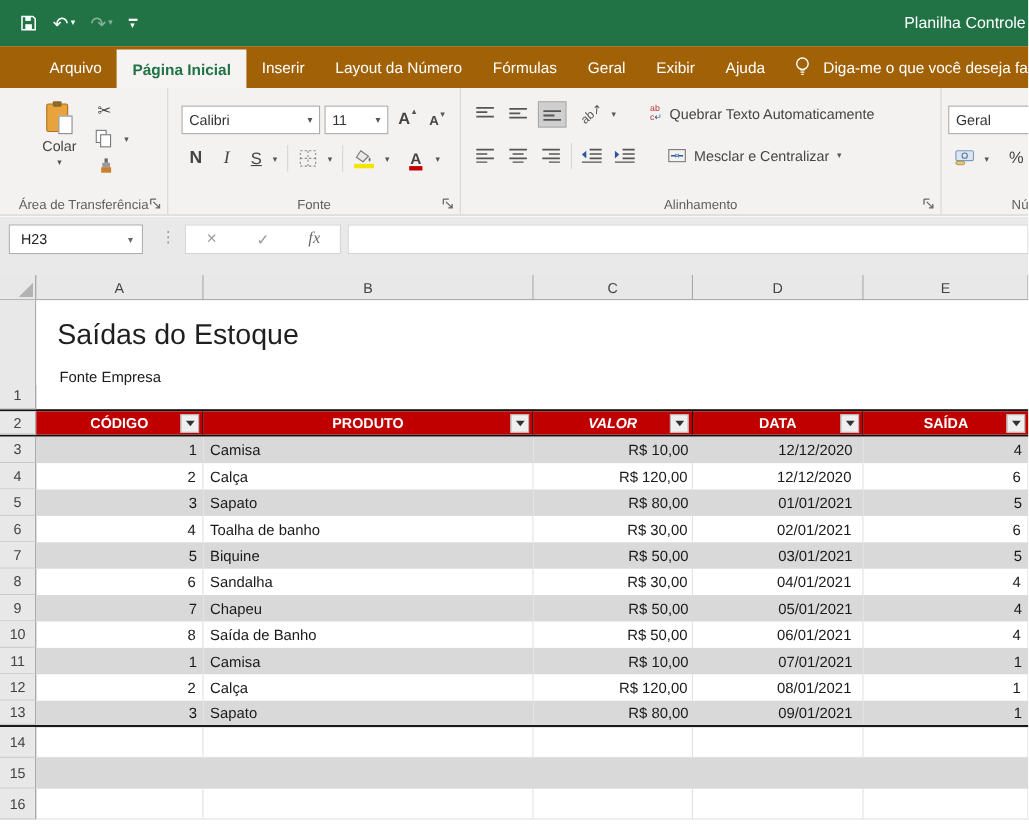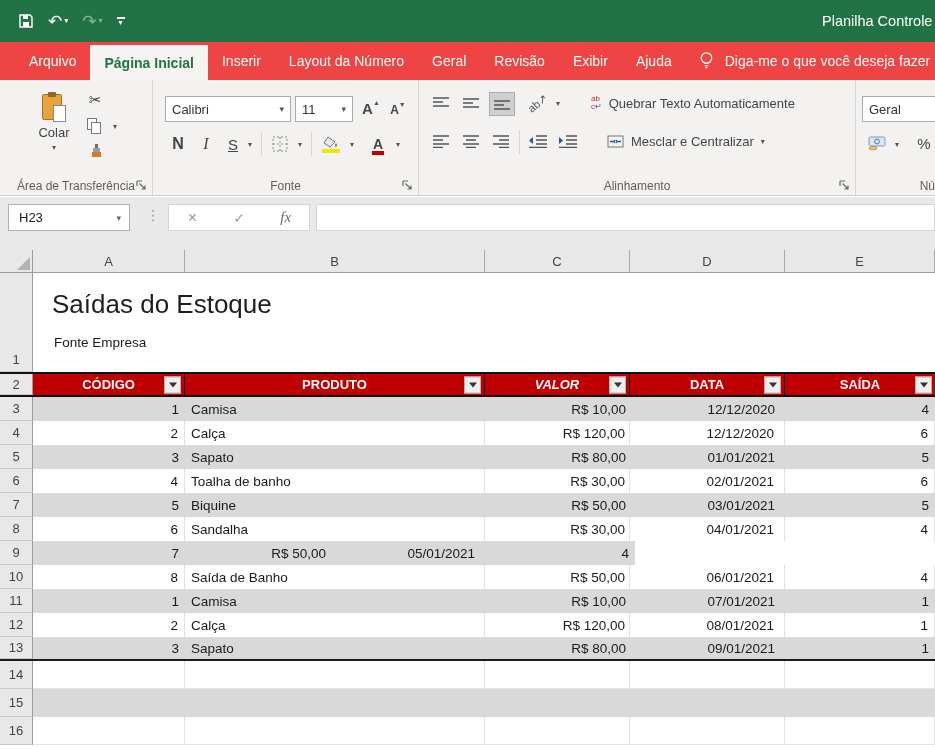--- a/index.html
+++ b/index.html
@@ -13,22 +13,22 @@
   .qat-btn { display:flex; align-items:center; color:#fff; font-size:17px; line-height:1; cursor:default; }
   .qat-caret { font-size:8px; margin-left:2px; color:#fff; }
   .qat-dim { opacity:.45; }
   .qat-custom { display:flex; flex-direction:column; align-items:center; }
   .qat-custom .bar { width:8px; height:0; border-top:2px solid #fff; margin-bottom:1px; }
   .qat-custom .car { font-size:8px; color:#fff; line-height:6px; }
   .win-title { position:absolute; left:822px; top:0; height:42px; display:flex; align-items:center;
                color:#fff; font-size:14.5px; white-space:nowrap; }
 
   
-  #tabbar { position:absolute; left:0; top:42px; width:935px; height:38px; background:#ef4444;
-            display:flex; align-items:stretch; padding-left:15px; }
+  #tabbar { position:absolute; left:0; top:42px; width:935px; height:38px; background:#a16207;
+            display:flex; align-items:stretch; padding-left:31px; }
   .tab { color:#fff; font-size:14px; padding:0 14px; display:flex; align-items:center; white-space:nowrap; cursor:default; }
   .tab.active { background:#f5f4f2; color:#217346; font-weight:600; margin-top:3px; padding-top:0; }
   .tellme { display:flex; align-items:center; color:#fff; font-size:14px; margin-left:12px; white-space:nowrap; }
   .bulb { margin-right:10px; display:flex; align-items:center; }
 
   
   #ribbon { position:absolute; left:0; top:80px; width:935px; height:116px; background:#f3f2f1;
             border-bottom:1px solid #d2d0ce; }
   .grp { position:absolute; top:0; height:115px; border-right:1px solid #d8d6d4; }
   .grp-label { position:absolute; bottom:2px; left:0; right:0; text-align:center; font-size:12px; color:#605e5c;
@@ -143,22 +143,22 @@
     </div>
     <div class="win-title">Planilha Controle</div>
   </div>
 
   <div id="tabbar">
 
     <span class="tab">Arquivo</span>
       <span class="tab active">Página Inicial</span>
       <span class="tab">Inserir</span>
       <span class="tab">Layout da Número</span>
+      <span class="tab">Fórmulas</span>
       <span class="tab">Geral</span>
-      <span class="tab">Revisão</span>
       <span class="tab">Exibir</span>
       <span class="tab">Ajuda</span>
       <span class="tellme">
       <span class="bulb">
         <svg width="17" height="20" viewBox="0 0 17 20">
           <circle cx="8.5" cy="7" r="5.2" fill="none" stroke="#fff" stroke-width="1.3"></circle>
           <path d="M6.5 12.5 h4 M6.8 14.6 h3.4 M7.4 16.6 h2.2" stroke="#fff" stroke-width="1.2" fill="none"></path>
         </svg>
       </span>
       <span>Diga-me o que você deseja fazer</span>
@@ -465,20 +465,21 @@
           <div class="rowhead">8</div>
           <div class="cell ar white-grid" style="width: 152px; padding-right: 6px;">6</div>
           <div class="cell al white-grid" style="width: 300px;">Sandalha</div>
           <div class="cell ar white-grid" style="width: 145px; padding-right: 4px;">R$ 30,00</div>
           <div class="cell ar white-grid" style="width: 155px; padding-right: 10px;">04/01/2021</div>
           <div class="cell ar white-grid" style="width: 150px; padding-right: 6px;">4</div>
         </div>
         <div class="grid-row" style="height: 24px;">
           <div class="rowhead">9</div>
           <div class="cell ar band" style="width: 152px; padding-right: 6px;">7</div>
+          <div class="cell al band" style="width: 300px;">Chapeu</div>
           <div class="cell ar band" style="width: 145px; padding-right: 4px;">R$ 50,00</div>
           <div class="cell ar band" style="width: 155px; padding-right: 10px;">05/01/2021</div>
           <div class="cell ar band" style="width: 150px; padding-right: 6px;">4</div>
         </div>
         <div class="grid-row" style="height: 24px;">
           <div class="rowhead">10</div>
           <div class="cell ar white-grid" style="width: 152px; padding-right: 6px;">8</div>
           <div class="cell al white-grid" style="width: 300px;">Saída de Banho</div>
           <div class="cell ar white-grid" style="width: 145px; padding-right: 4px;">R$ 50,00</div>
           <div class="cell ar white-grid" style="width: 155px; padding-right: 10px;">06/01/2021</div>

